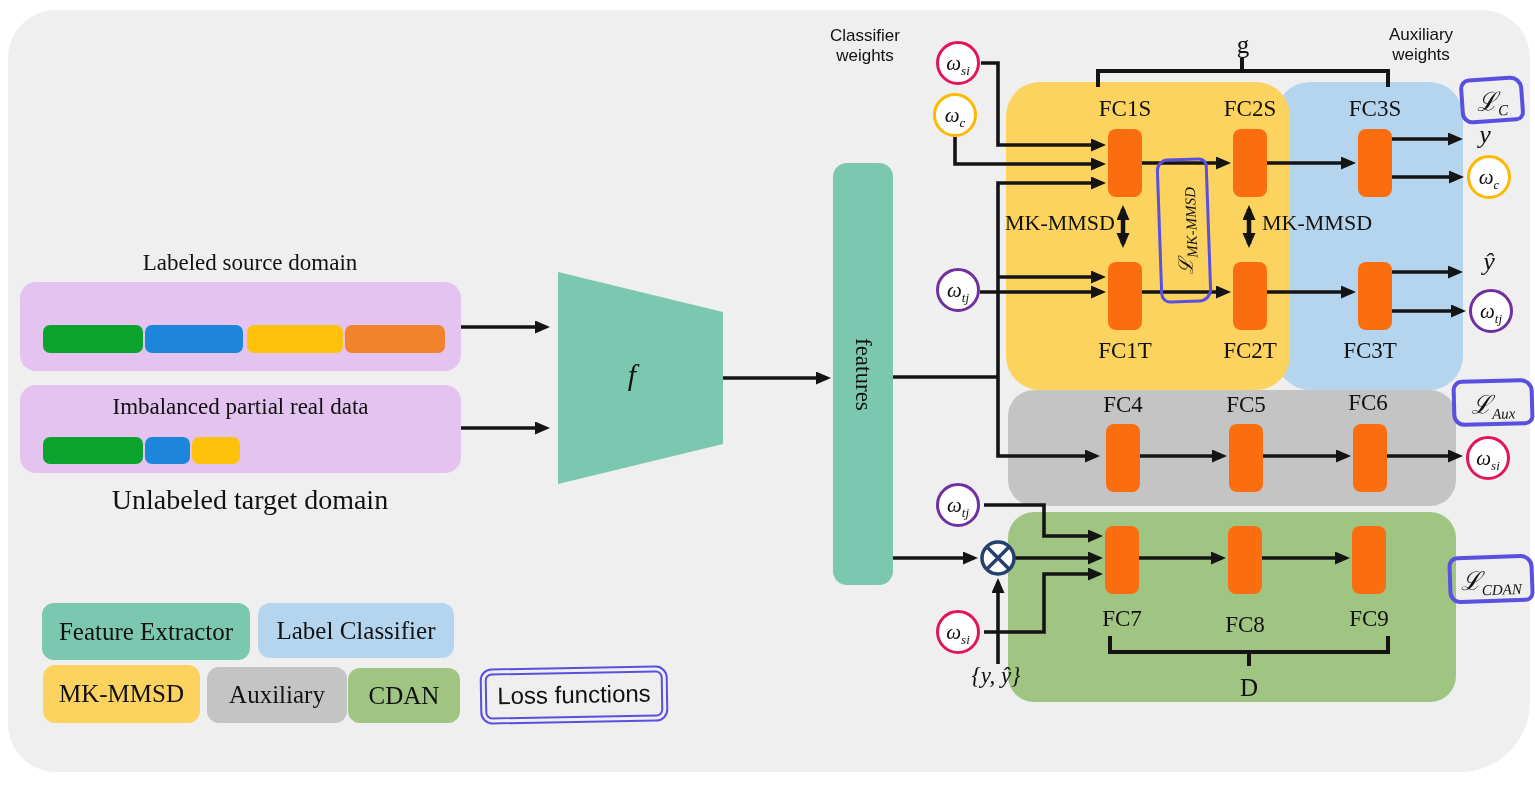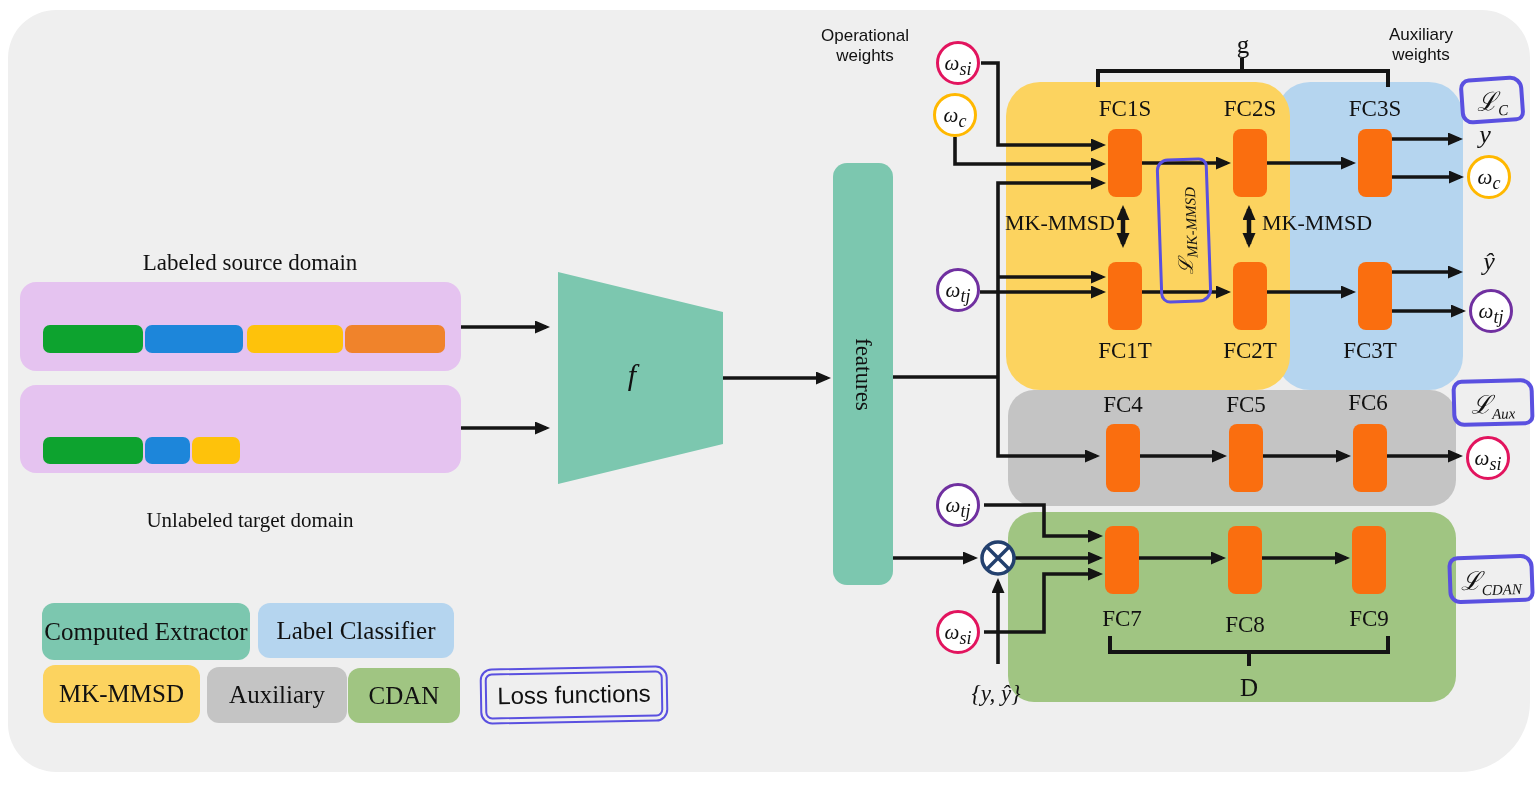--- a/index.html
+++ b/index.html
@@ -5,21 +5,21 @@
   html,body{margin:0;padding:0;background:#ffffff;}
   .stage{position:relative;width:1535px;height:786px;font-family:"Liberation Serif","DejaVu Serif",serif;color:#111;overflow:hidden;}
   .panel{position:absolute;left:8px;top:10px;width:1522px;height:762px;background:#EFEFEF;border-radius:48px 48px 70px 48px;}
   .abs{position:absolute;}
   .lbl{position:absolute;text-align:center;line-height:1.15;}
   .sans{font-family:"Liberation Sans","DejaVu Sans",sans-serif;}
   .region{position:absolute;border-radius:34px;}
   .fcrect{position:absolute;width:34px;height:68px;background:#FA6E0F;border-radius:8px;z-index:3;}
   .fclabel{position:absolute;width:100px;text-align:center;font-size:23px;z-index:4;}
   .wcirc{position:absolute;width:44px;height:44px;border-radius:50%;background:#fff;border:3.5px solid #000;box-sizing:border-box;display:flex;align-items:center;justify-content:center;font-style:italic;font-size:21px;z-index:5;}
-  .wcirc sub{font-size:18px;font-style:italic;line-height:0;}
+  .wcirc sub{font-size:13px;font-style:italic;line-height:0;}
   .lossbox{position:absolute;border:4px solid #5A50E0;border-radius:10px 13px 9px 12px;background:transparent;display:flex;align-items:center;justify-content:center;font-style:italic;font-size:25px;z-index:5;box-sizing:border-box;}
   .lossbox sub,.mkrot sub{font-size:15px;font-style:italic;line-height:0;}
   .scr{font-family:"DejaVu Serif","Liberation Serif",serif;}
   .srcbox{position:absolute;background:#E5C3F0;border-radius:16px;z-index:2;}
   .bar{position:absolute;border-radius:7px;}
   .legendbox{position:absolute;border-radius:12px;display:flex;align-items:center;justify-content:center;font-size:25px;z-index:4;}
   svg.wires{position:absolute;left:0;top:0;z-index:2;}
   .vtext{writing-mode:vertical-rl;}
 </style>
 </head>
@@ -36,33 +36,34 @@
   <div class="lbl" style="left:90px;top:250px;width:320px;font-size:23px;z-index:4;">Labeled source domain</div>
 
   <div class="srcbox" style="left:20px;top:282px;width:441px;height:89px;">
     <div class="bar" style="left:23px;top:43px;width:100px;height:28px;background:#0DA32F;"></div>
     <div class="bar" style="left:125px;top:43px;width:98px;height:28px;background:#1D86DA;"></div>
     <div class="bar" style="left:227px;top:43px;width:96px;height:28px;background:#FEC20B;"></div>
     <div class="bar" style="left:325px;top:43px;width:100px;height:28px;background:#F0832B;"></div>
   </div>
 
   <div class="srcbox" style="left:20px;top:385px;width:441px;height:88px;">
+    <div class="lbl" style="left:0;top:9px;width:441px;font-size:23px;">Imbalanced partial real data</div>
     <div class="bar" style="left:23px;top:52px;width:100px;height:27px;background:#0DA32F;"></div>
     <div class="bar" style="left:125px;top:52px;width:45px;height:27px;background:#1D86DA;"></div>
     <div class="bar" style="left:172px;top:52px;width:48px;height:27px;background:#FEC20B;"></div>
   </div>
 
-  <div class="lbl" style="left:90px;top:508px;width:320px;font-size:21px;z-index:4;">Unlabeled target domain</div>
+  <div class="lbl" style="left:90px;top:484px;width:320px;font-size:28px;z-index:4;">Unlabeled target domain</div>
 
   <div class="lbl" style="left:602px;top:358px;width:60px;font-size:30px;font-style:italic;z-index:4;">f</div>
   <div class="abs" style="left:833px;top:163px;width:60px;height:422px;background:#7CC7AF;border-radius:14px;z-index:2;display:flex;align-items:center;justify-content:center;">
     <span class="vtext" style="font-size:23px;">features</span>
   </div>
 
-  <div class="lbl sans" style="left:800px;top:26px;width:130px;font-size:17px;z-index:4;">Operational weights</div>
+  <div class="lbl sans" style="left:800px;top:26px;width:130px;font-size:17px;z-index:4;">Classifier weights</div>
   <div class="lbl sans" style="left:1366px;top:25px;width:110px;font-size:17px;z-index:4;">Auxiliary weights</div>
 
   <svg class="wires" width="1535" height="786" viewBox="0 0 1535 786">
     <defs>
       <marker id="ah" markerUnits="userSpaceOnUse" markerWidth="16" markerHeight="14" refX="11" refY="6.5" orient="auto">
           <path d="M0,0 L15,6.5 L0,13 Z" fill="#141414"></path>
         </marker>
       <marker id="ahr" markerUnits="userSpaceOnUse" markerWidth="16" markerHeight="14" refX="11" refY="6.5" orient="auto-start-reverse">
           <path d="M0,0 L15,6.5 L0,13 Z" fill="#141414"></path>
         </marker>
@@ -150,21 +151,21 @@
   <div class="abs" style="left:1158px;top:158px;width:52px;height:145px;border:3.5px solid #5A50E0;border-radius:12px 9px 13px 10px;transform:rotate(-2deg);z-index:4;box-sizing:border-box;">
     <div class="mkrot" style="position:absolute;left:50%;top:50%;transform:translate(-50%,-50%) rotate(-90deg);white-space:nowrap;font-style:italic;font-size:20px;">
       <span class="scr">ℒ</span><sub>MK-MMSD</sub>
     </div>
   </div>
 
   <div class="lbl" style="left:1228px;top:31px;width:30px;font-size:25px;z-index:4;">g</div>
   <div class="lbl" style="left:1224px;top:674px;width:50px;font-size:25px;z-index:4;">D</div>
   <div class="lbl" style="left:1465px;top:120px;width:40px;font-size:26px;font-style:italic;z-index:4;">y</div>
   <div class="lbl" style="left:1469px;top:247px;width:40px;font-size:26px;font-style:italic;z-index:4;">ŷ</div>
-  <div class="lbl" style="left:951px;top:681px;width:90px;font-size:23px;font-style:italic;z-index:4;">{y, ŷ}</div>
+  <div class="lbl" style="left:951px;top:663px;width:90px;font-size:23px;font-style:italic;z-index:4;">{y, ŷ}</div>
 
   <div class="wcirc" style="left:936px;top:41px;border-color:#E2145E;">
       <span><span>ω</span><sub>si</sub></span>
     </div>
   <div class="wcirc" style="left:933px;top:93px;border-color:#FFB800;">
       <span><span>ω</span><sub>c</sub></span>
     </div>
   <div class="wcirc" style="left:936px;top:268px;border-color:#7030A0;">
       <span><span>ω</span><sub>tj</sub></span>
     </div>
@@ -189,21 +190,21 @@
     </div>
   <div class="lossbox" style="left:1452px;top:379px;width:82px;height:47px;transform:rotate(-1.5deg);">
       <span><span class="scr">ℒ</span><sub>Aux</sub></span>
     </div>
   <div class="lossbox" style="left:1448px;top:555px;width:86px;height:48px;transform:rotate(-2deg);">
       <span><span class="scr">ℒ</span><sub>CDAN</sub></span>
     </div>
 
 
   <div class="legendbox" style="left:42px;top:603px;width:208px;height:57px;background:#7CC7AF;">
-      <span>Computed Extractor</span>
+      <span>Feature Extractor</span>
     </div>
   <div class="legendbox" style="left:258px;top:603px;width:196px;height:55px;background:#B5D5EF;">
       <span>Label Classifier</span>
     </div>
   <div class="legendbox" style="left:43px;top:665px;width:157px;height:58px;background:#FCD35F;">
       <span>MK-MMSD</span>
     </div>
   <div class="legendbox" style="left:207px;top:667px;width:140px;height:56px;background:#C4C4C4;">
       <span>Auxiliary</span>
     </div>

